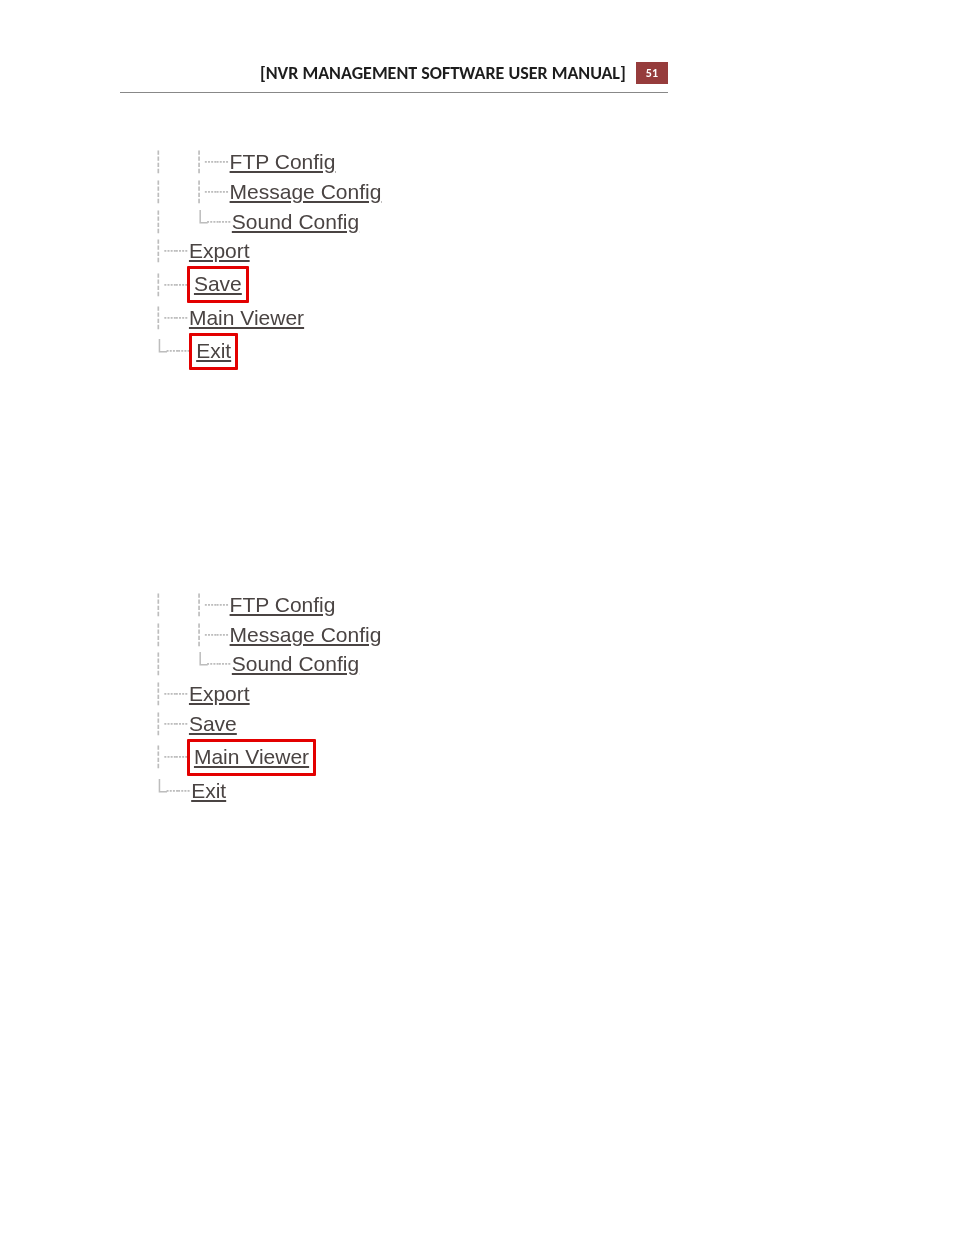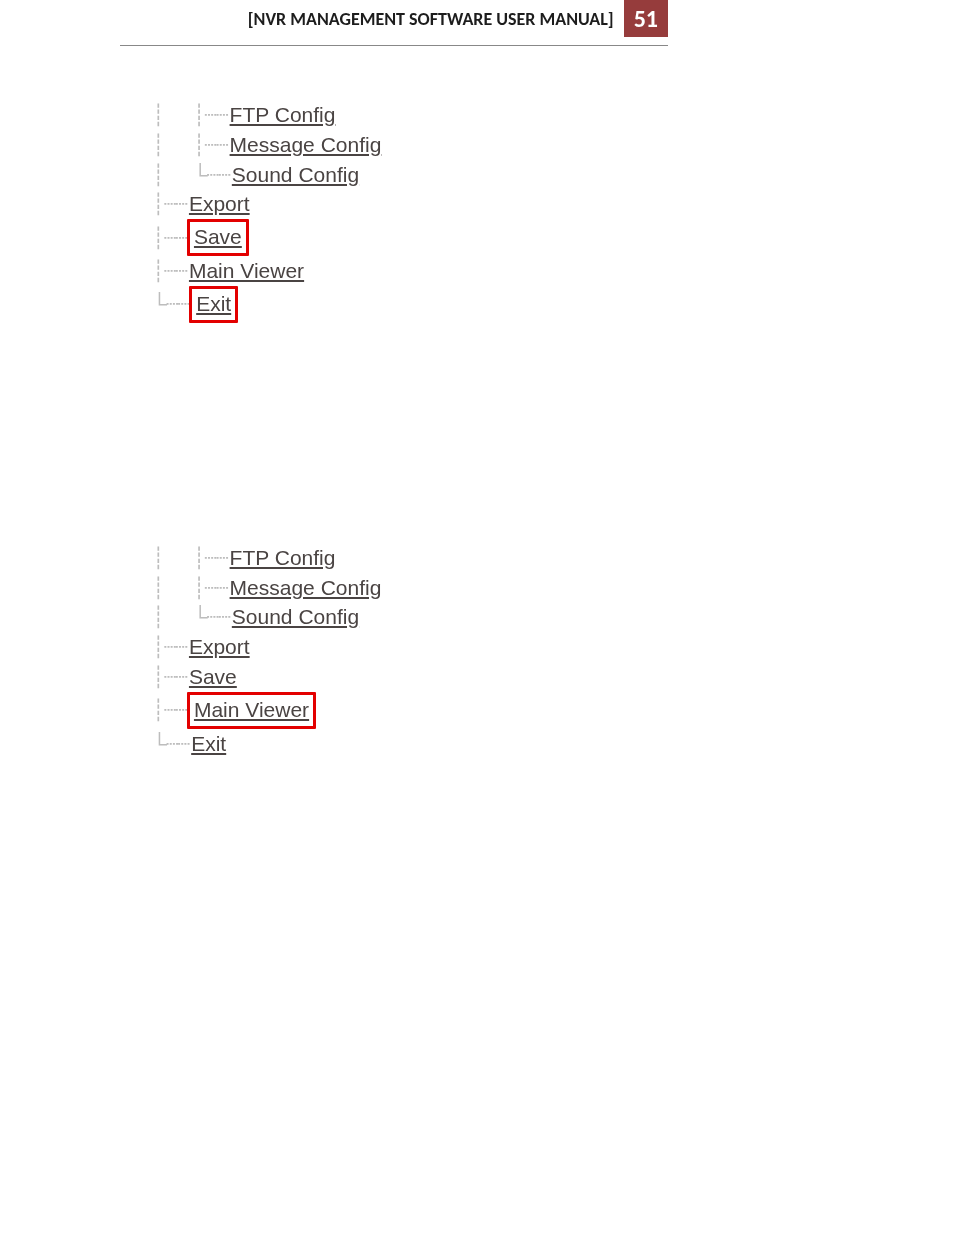--- a/index.html
+++ b/index.html
@@ -9,40 +9,41 @@
     height: 1235px;
     background: #ffffff;
     font-family: Verdana, Geneva, sans-serif;
     color: #333333;
   }
   .page {
     position: relative;
     width: 788px;
     height: 1235px;
     box-sizing: border-box;
+    padding-top: 62px;
   }
   .header {
     display: flex;
     justify-content: flex-end;
     align-items: center;
     padding-right: 120px;
     gap: 10px;
   }
   .header-title {
     font-family: Calibri, Arial, sans-serif;
     font-weight: bold;
     font-size: 18px;
     color: #1d1d1d;
   }
   .page-number {
     background: #963c3c;
     color: #ffffff;
     font-family: Calibri, Arial, sans-serif;
     font-weight: bold;
-    font-size: 24px;
+    font-size: 12px;
     padding: 4px 10px;
   }
   .rule {
     margin: 8px 120px 0 120px;
     border: none;
     border-top: 1px solid #888888;
   }
   .tree-block {
     margin-left: 152px;
     font-size: 21px;

